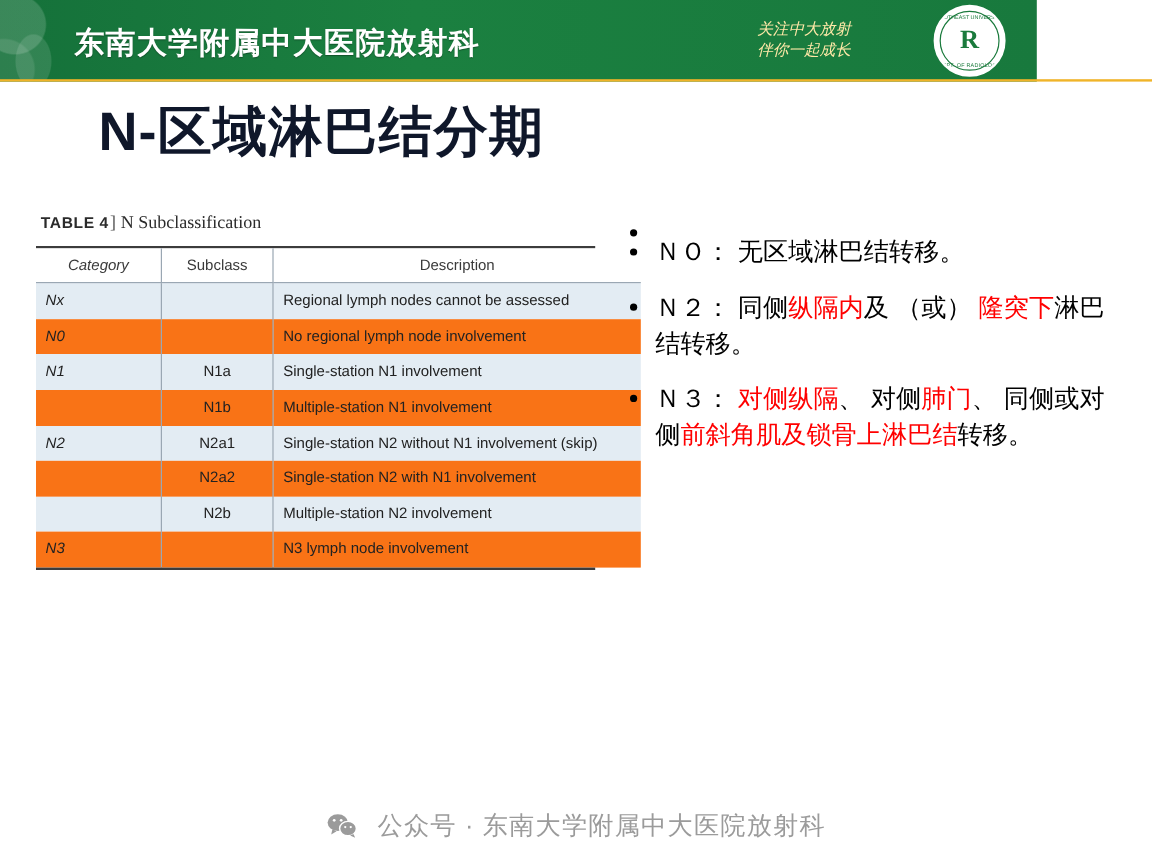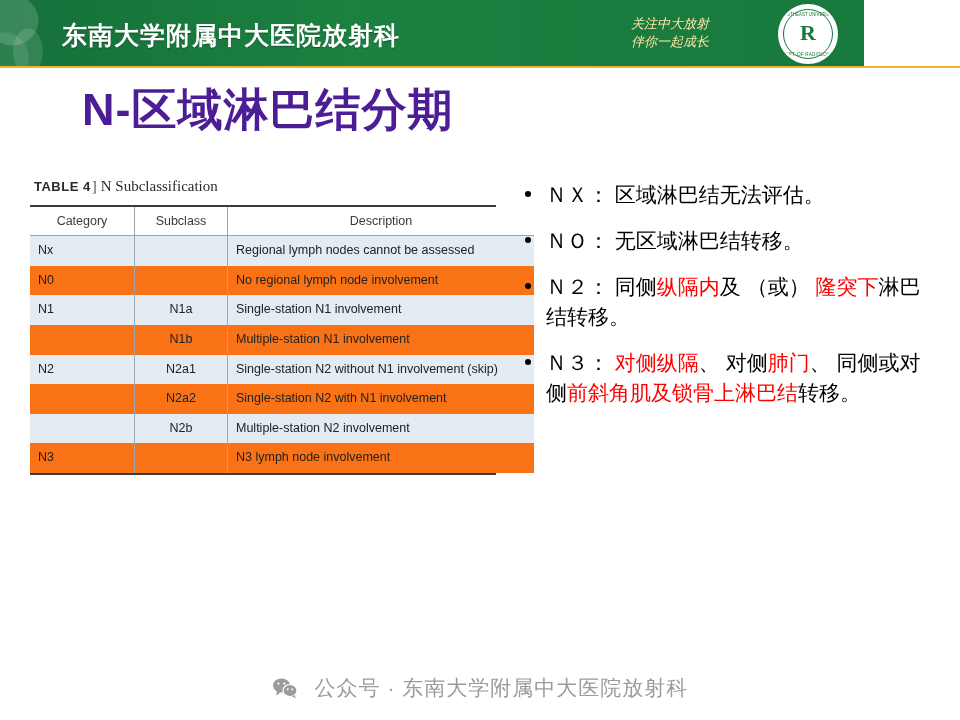--- a/index.html
+++ b/index.html
@@ -113,21 +113,21 @@
     font-size: 4.5px;
   }
 
   
   .slide-title {
     position: absolute;
     left: 82px;
     top: 80px;
     font-size: 45px;
     font-weight: bold;
-    color: #4c1d95;
+    color: #0f172a;
     letter-spacing: 1px;
     white-space: nowrap;
   }
 
   
   .figure {
     position: absolute;
     left: 30px;
     top: 172px;
     width: 466px;
@@ -177,21 +177,21 @@
     border-bottom: 1px solid #9aa7b3;
     background: #ffffff;
   }
   table.ntable td {
     font-size: 12.5px;
     color: #222;
     padding: 7px 8px;
     vertical-align: middle;
     line-height: 1.25;
   }
-  .col-cat { width: 92px; }
+  .col-cat { width: 92px; font-style: italic; }
   .col-sub { width: 80px; }
   .col-desc { width: 294px; }
   .sep-v {
     border-right: 1px solid #9aa7b3;
   }
   .row-shade td { background: #e3ecf3; }
   .row-plain td { background: #f97316; }
   .cell-center { text-align: center; }
 
   
@@ -314,21 +314,20 @@
         <td class="col-desc">N3 lymph node involvement</td>
       </tr>
     </tbody>
   </table>
   <div class="fig-rule-bottom"></div>
 </div>
 
 <div class="bullets">
   <div class="bullet">
     <span class="dot"></span>
-    <span><span>ＮＸ： 区域淋巴结无法评估。</span></span>
   </div>
   <div class="bullet">
     <span class="dot"></span>
     <span><span>ＮＯ： 无区域淋巴结转移。</span></span>
   </div>
   <div class="bullet">
     <span class="dot"></span>
     <span><span>Ｎ２： 同侧</span><span class="red">纵隔内</span><span>及 （或） </span><span class="red">隆突下</span><span>淋巴结转移。</span></span>
   </div>
   <div class="bullet">

